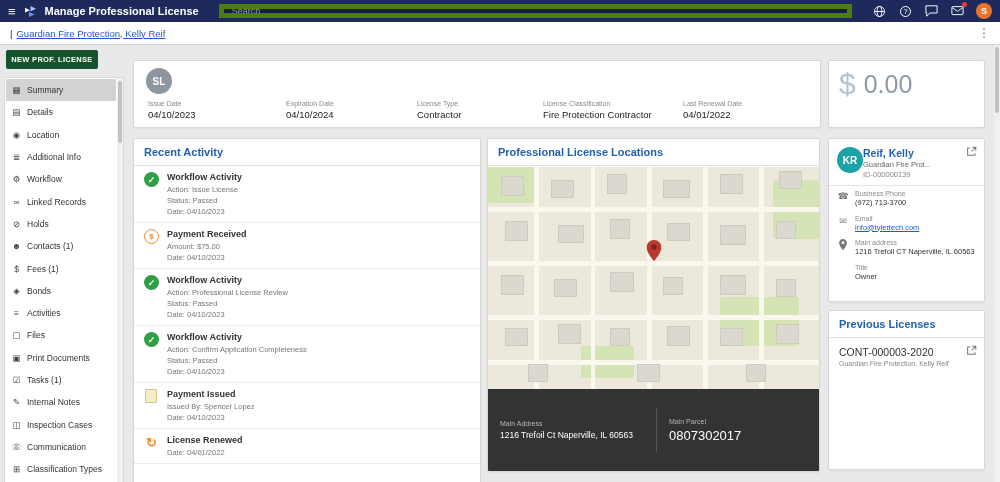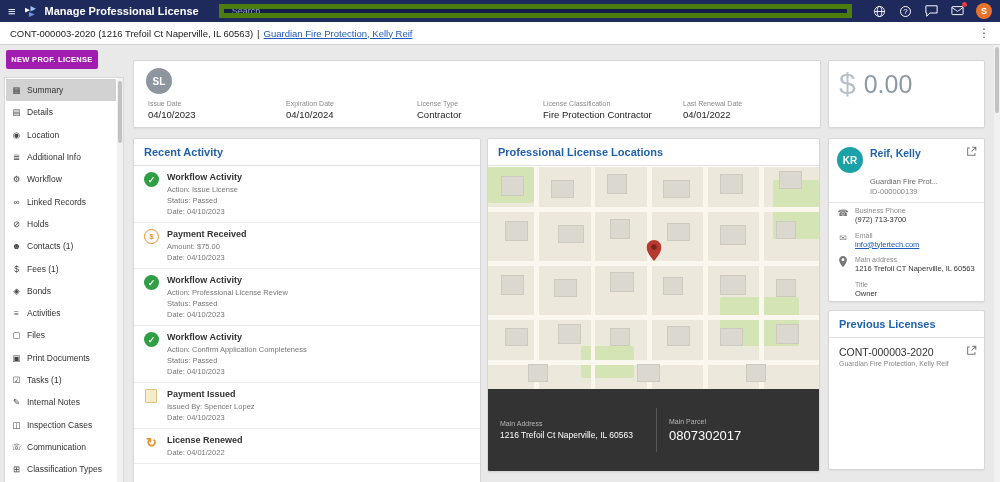--- a/index.html
+++ b/index.html
@@ -15,21 +15,21 @@
 .nav-ic{position:relative;width:15px;height:15px;display:flex;align-items:center;justify-content:center;cursor:pointer}
 .help-bubble{width:11px;height:11px;border:1px solid #fff;border-radius:50%;color:#fff;font-size:8px;line-height:9px;text-align:center}
 .red-dot{position:absolute;top:-2px;right:-2px;width:5px;height:5px;border-radius:50%;background:#e23c3c}
 .avatar-s{width:16px;height:16px;border-radius:50%;background:#e8742c;color:#fff;font-size:9px;font-weight:bold;display:flex;align-items:center;justify-content:center;cursor:pointer}
 
 .breadcrumb{position:absolute;left:0;right:0;top:22px;height:23px;background:#fff;border-bottom:1px solid #d2d2d2;display:flex;align-items:center;gap:4px;padding:0 10px;font-size:9.5px;color:#222}
 .bc-link{color:#1d5bbf;text-decoration:underline;cursor:pointer}
 .kebab{margin-left:auto;color:#555;font-size:12px;line-height:1;cursor:pointer}
 
 .sidebar{position:absolute;left:4px;top:50px;width:122px;bottom:0}
-.new-btn{display:block;width:92px;margin-left:2px;background:#a21caf;color:#fff;font-size:7.5px;font-weight:bold;border:none;border-radius:2px;padding:5px 0;letter-spacing:.3px;cursor:pointer}
+.new-btn{display:block;width:92px;margin-left:2px;background:#14532d;color:#fff;font-size:7.5px;font-weight:bold;border:none;border-radius:2px;padding:5px 0;letter-spacing:.3px;cursor:pointer}
 .side-panel{position:absolute;left:0;right:2px;top:27px;bottom:-1px;background:#fff;border:1px solid #d9d9d9}
 .side-items{position:absolute;inset:1px 7px 1px 1px;overflow:hidden}
 .side-item{display:flex;align-items:center;gap:5px;height:22.3px;padding:0 5px;font-size:8.5px;color:#333;cursor:pointer}
 .side-item.selected{background:#d2d2d2}
 .side-ic{flex:none;width:11px;text-align:center;font-size:8.5px;color:#444}
 .side-label{white-space:nowrap;overflow:hidden}
 .side-scroll{position:absolute;right:0;top:0;bottom:0;width:6px;background:#f1f1f1;cursor:pointer}
 .side-thumb{position:absolute;left:1px;right:1px;top:3px;height:62px;border-radius:3px;background:#c2c2c2}
 
 .card{position:absolute;background:#fff;border:1px solid #d7d7d7;border-radius:2px;box-shadow:0 1px 2px rgba(0,0,0,.05);overflow:hidden}
@@ -68,24 +68,24 @@
 .map-pin{position:absolute;left:50%;top:42%;transform:translate(-50%,-100%);z-index:5;line-height:0;cursor:pointer}
 .map-panel{position:absolute;left:0;right:0;bottom:0;height:82px;background:#333;display:flex;align-items:center}
 .mp-col1{flex:none;width:168px;padding-left:12px}
 .mp-sep{flex:none;width:1px;height:44px;background:#575757}
 .mp-col2{padding-left:12px}
 .mp-label{font-size:7px;color:#b5b5b5;margin-bottom:3px}
 .mp-value{font-size:8.5px;color:#fff}
 .mp-parcel{font-size:13px;color:#fff}
 
 .contact-card{left:828px;top:138px;width:157px;height:164px}
-.ct-head{display:flex;gap:7px;padding:8px 8px 6px 8px;border-bottom:1px solid #e5e5e5;position:relative}
+.ct-head{display:flex;padding:8px 8px 6px 8px;border-bottom:1px solid #e5e5e5;position:relative}
 .ct-avatar{flex:none;width:26px;height:26px;border-radius:50%;background:#1ba1a8;color:#fff;font-size:10px;font-weight:bold;display:flex;align-items:center;justify-content:center}
 .ct-name{font-size:10.5px;font-weight:bold;color:#2062b0;line-height:12px;cursor:pointer}
-.ct-company{font-size:7.5px;color:#666;margin-top:18px}
+.ct-company{font-size:7.5px;color:#666;margin-top:1px}
 .ct-id{font-size:7.5px;color:#888;margin-top:1px}
 .ext{position:absolute;right:7px;top:7px;cursor:pointer;line-height:0}
 .cf-row{display:flex;gap:6px;padding:4px 8px 3px 8px}
 .cf-ic{flex:none;width:12px;text-align:center;color:#777;font-size:9px;line-height:12px}
 .cf-label{font-size:7px;color:#8a8a8a;margin-bottom:1px}
 .cf-value{font-size:7.5px;color:#333;line-height:9.5px}
 .cf-value.link{color:#1d5bbf;text-decoration:underline;cursor:pointer}
 
 .prev-card{left:828px;top:310px;width:157px;height:160px}
 .prev-item{position:relative;padding:8px 10px;cursor:pointer}
@@ -132,21 +132,20 @@
           <rect x="1" y="2" width="14" height="10" rx="1" fill="none" stroke="#fff" stroke-width="1.2"></rect>
           <path d="M1 3l7 5 7-5" fill="none" stroke="#fff" stroke-width="1.1"></path>
         </svg>
       <span class="red-dot"></span>
     </span>
     <span class="avatar-s">S</span>
   </div>
 </div>
 
 <div class="breadcrumb">
-  <span>CONT-000003-2020 (1216 Trefoil Ct Naperville, IL 60563)</span>
   <span>|</span>
   <span class="bc-link">Guardian Fire Protection, Kelly Reif</span>
   <span class="kebab">⋮</span>
 </div>
 
 <div class="sidebar">
   <button class="new-btn">NEW PROF. LICENSE</button>
   <div class="side-panel">
     <div class="side-items" id="side-items">
         <div class="side-item selected">

